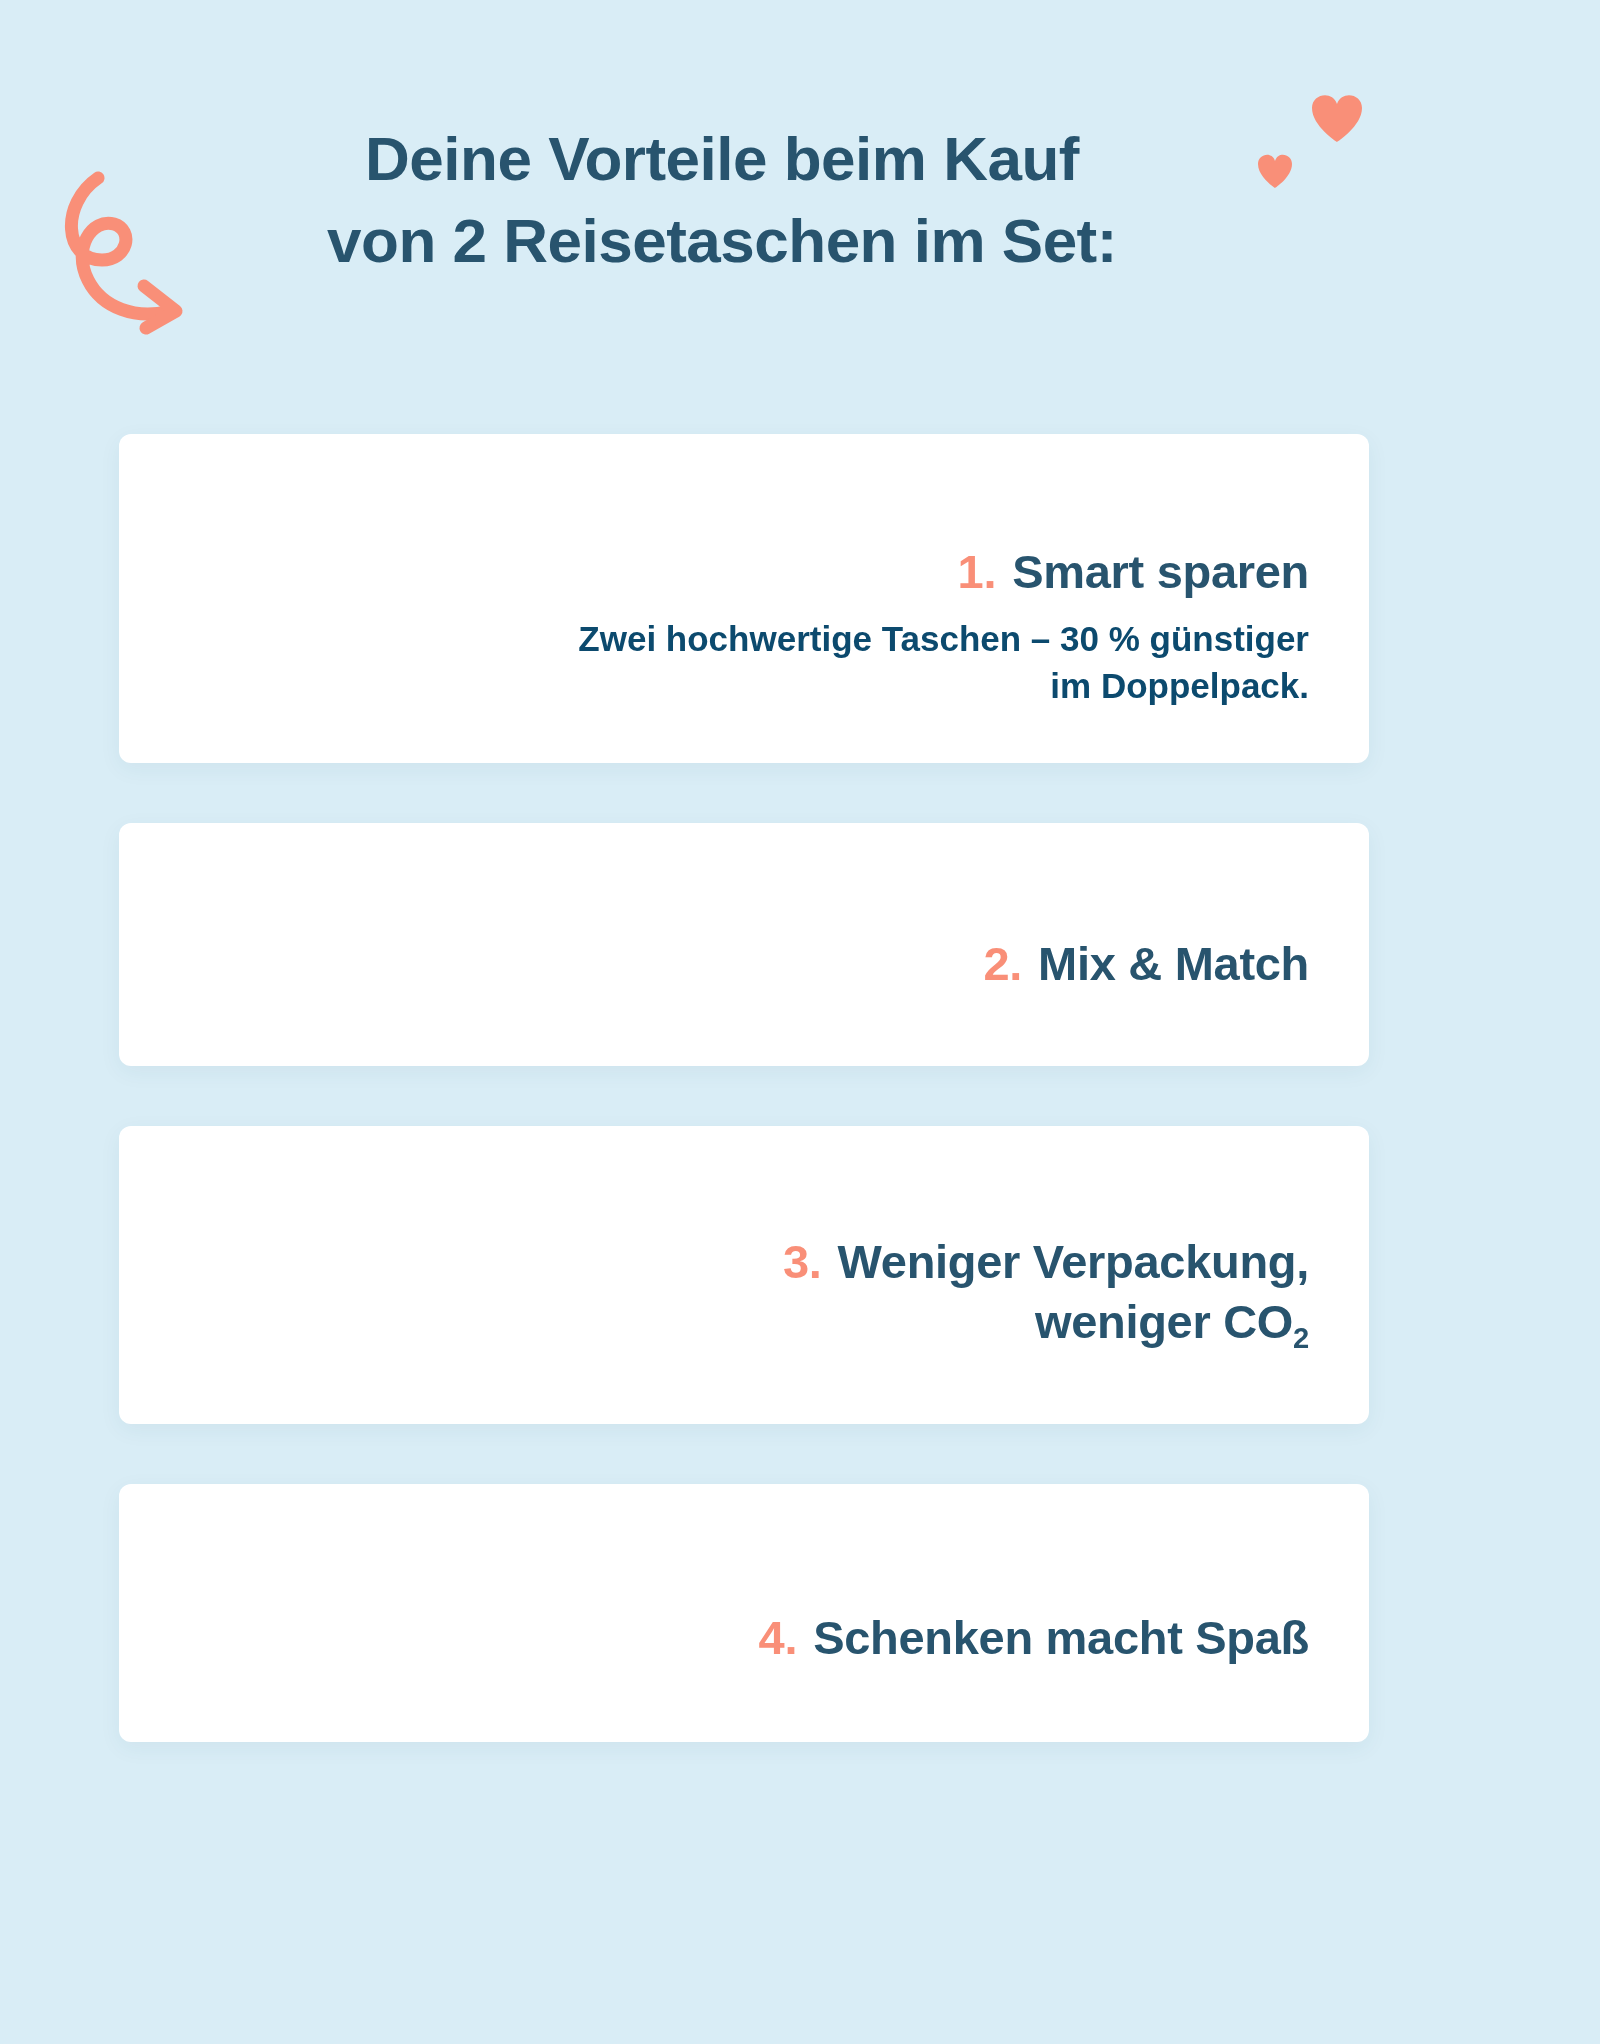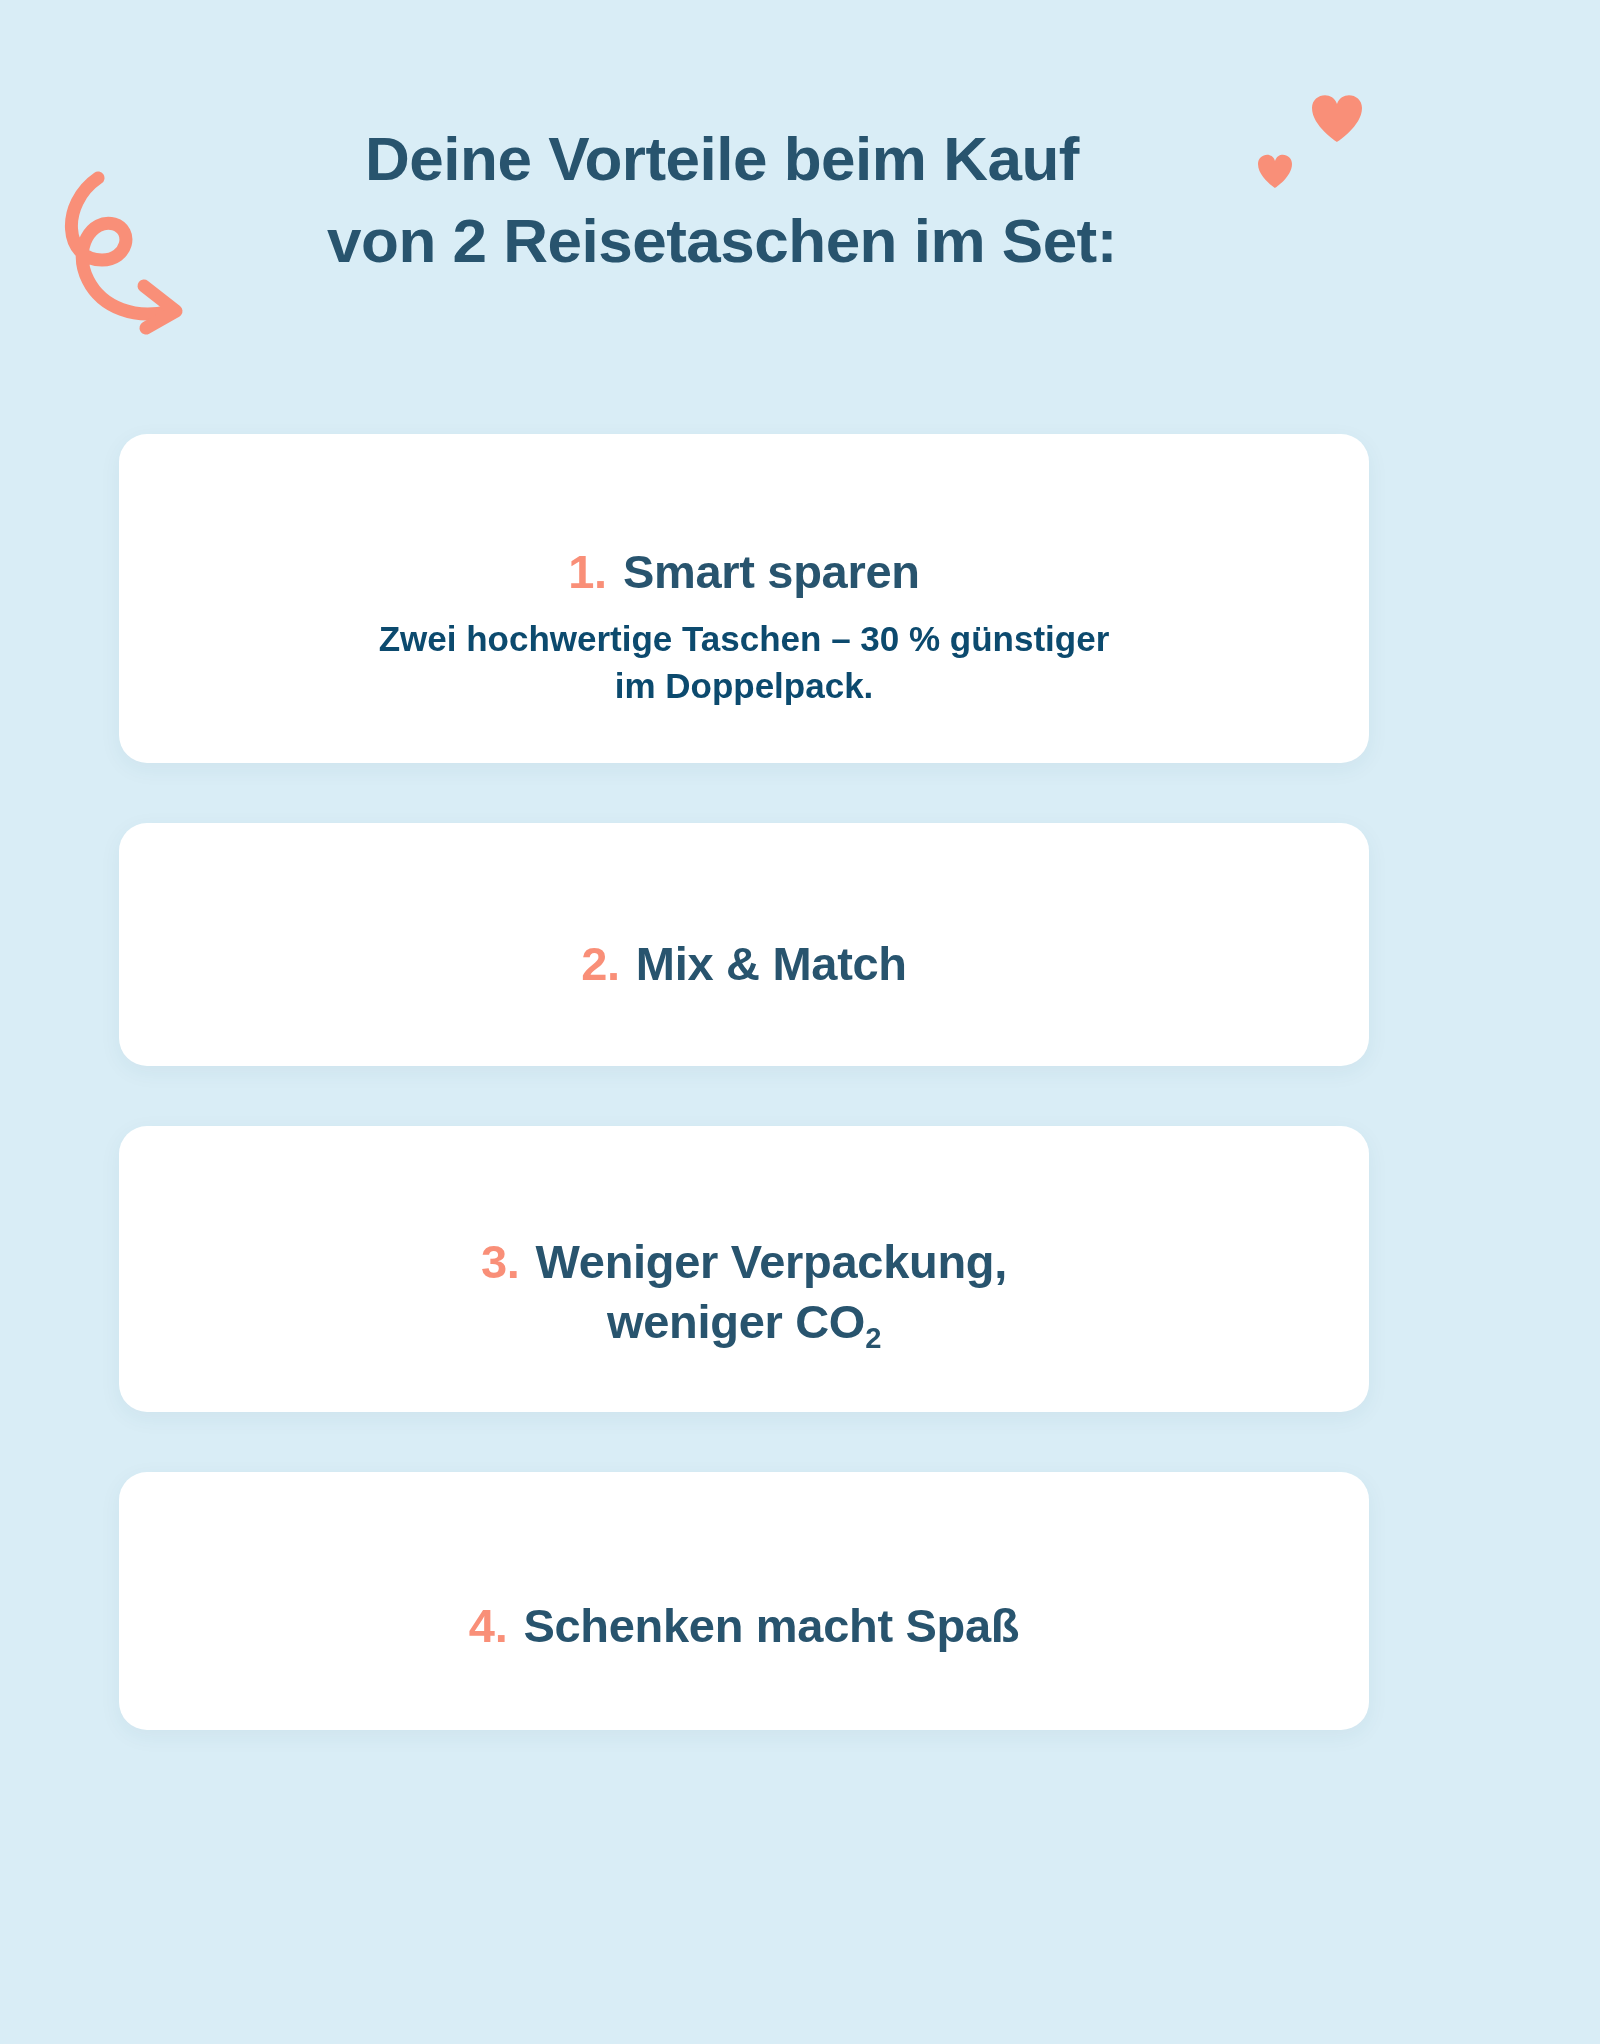--- a/index.html
+++ b/index.html
@@ -63,25 +63,25 @@
   .cards {
     position: absolute;
     top: 434px;
     left: 0;
     right: 0;
     padding: 0 75px;
     box-sizing: border-box;
   }
   .card {
     background: #ffffff;
-    border-radius: 28px;
+    border-radius: 12px;
     box-shadow: 0 6px 22px rgba(40, 84, 110, 0.06);
     padding: 42px 60px 48px 60px;
     box-sizing: border-box;
-    text-align: center;
+    text-align: right;
     margin-bottom: 60px;
     margin-left: 44px;
   }
   .card:last-child { margin-bottom: 0; }
 
   .card-heading {
     display: block;
     color: #28546e;
     font-size: 47px;
     font-weight: bold;
@@ -100,21 +100,21 @@
     font-size: 35px;
     font-weight: bold;
     line-height: 1.33;
     margin: 0;
     white-space: pre-line;
   }
 
   
   .card-1 { padding-top: 48px; padding-bottom: 54px; }
   .card-2 { padding-top: 50px; padding-bottom: 58px; }
-  .card-3 { padding-top: 46px; padding-bottom: 40px; }
+  .card-3 { padding-top: 46px; padding-bottom: 52px; }
   .card-4 { padding-top: 64px; padding-bottom: 60px; }
 
   sub { font-size: 0.62em; }
 </style>
 </head>
 <body>
 
 <div class="page">
 
   <div class="header">

